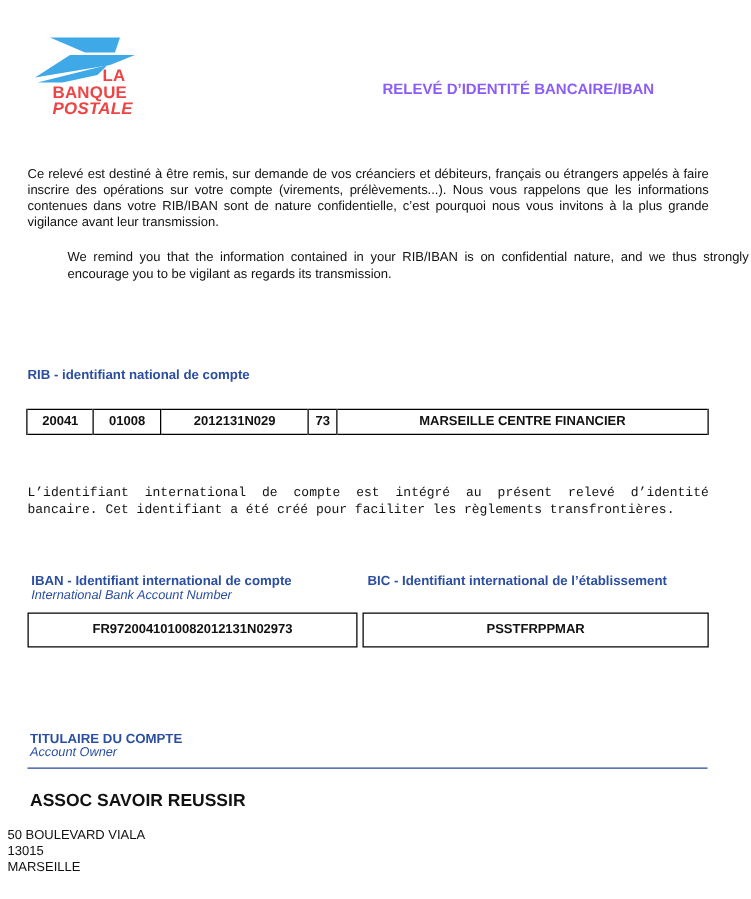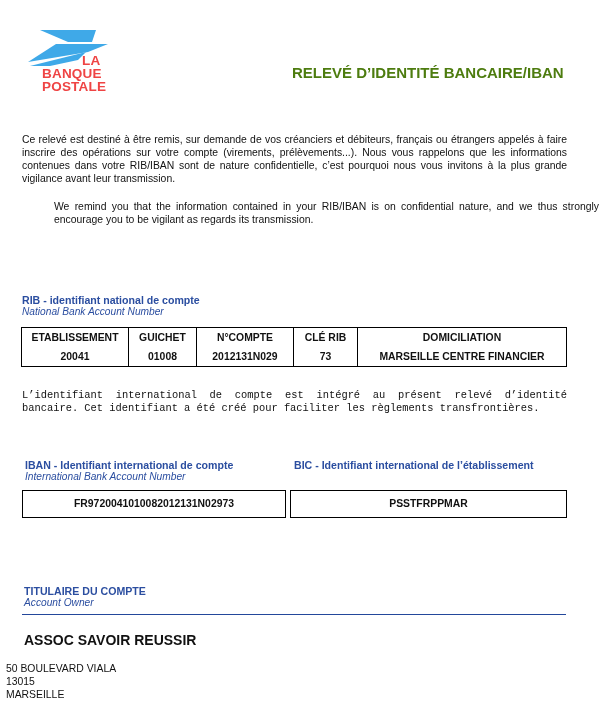--- a/index.html
+++ b/index.html
@@ -3,21 +3,21 @@
 <meta charset="utf-8">
 <style>
   html, body { margin:0; padding:0; background:#ffffff; }
   body { width:601px; height:719px; position:relative; overflow:hidden;
          font-family:"Liberation Sans", sans-serif; color:#000; }
   .abs { position:absolute; }
   .logo { left:20px; top:28px; width:110px; height:70px; }
   .logo svg { display:block; }
   .logo-text { position:absolute; left:0; top:0; font-weight:bold; color:#ef4444;
                font-size:13.5px; line-height:13px; letter-spacing:0.2px; }
-  .title { left:292px; top:64px; font-size:15px; font-weight:bold; color:#4d7c0f; }
+  .title { left:306px; top:64px; font-size:12px; font-weight:bold; color:#8b5cf6; }
   .para { left:22px; width:545px; font-size:10.4px; line-height:13px; text-align:justify; color:#111; }
   .sec-title { font-size:10.6px; font-weight:bold; color:#2b4ea0; line-height:12px; }
   .sec-sub { font-size:10.2px; font-style:italic; color:#2b4ea0; line-height:12px; }
   table.rib { position:absolute; left:21px; top:327px; width:546px; border-collapse:collapse; }
   table.rib td { border-left:1px solid #000; border-right:1px solid #000; text-align:center;
                  font-size:10.4px; font-weight:bold; height:19px; padding:0; color:#111; }
   table.rib { border:1px solid #000; }
   .box { position:absolute; border:1px solid #000; height:26px; text-align:center;
          font-size:10.4px; font-weight:bold; line-height:26px; color:#111; }
   .rule { left:22px; top:614px; width:544px; height:1px; background:#23479b; }
@@ -28,42 +28,34 @@
 <body>
 
 <div class="abs logo">
   <svg width="110" height="70" viewBox="0 0 110 70" style="position:absolute;left:0;top:0;">
     <polygon points="20,2 76,2 72,14 48,14" fill="#3fa9e8"></polygon>
     <polygon points="36,16 88,16 68,24 8,34" fill="#3fa9e8"></polygon>
     <polygon points="10,38 66,24 58,32 30,38" fill="#3fa9e8"></polygon>
   </svg>
   <div class="logo-text" style="left:62px;top:26px;">LA</div>
   <div class="logo-text" style="left:22px;top:39px;">BANQUE</div>
-  <div class="logo-text" style="left:22px;top:52px;">POSTALE</div>
+  <div class="logo-text" style="left:22px;top:52px;font-style:italic;">POSTALE</div>
 </div>
 
 <div class="abs title">RELEVÉ D’IDENTITÉ BANCAIRE/IBAN</div>
 
 <div class="abs para" style="top:133px;">Ce relevé est destiné à être remis, sur demande de vos créanciers et débiteurs, français ou étrangers appelés à faire inscrire des opérations sur votre compte (virements, prélèvements...). Nous vous rappelons que les informations contenues dans votre RIB/IBAN sont de nature confidentielle, c’est pourquoi nous vous invitons à la plus grande vigilance avant leur transmission.</div>
 <div class="abs para" style="top:200px;margin-left:32px;">We remind you that the information contained in your RIB/IBAN is on confidential nature, and we thus strongly encourage you to be vigilant as regards its transmission.</div>
 
 <div class="abs" style="left:22px;top:294px;">
   <div class="sec-title">RIB - identifiant national de compte</div>
-  <div class="sec-sub">National Bank Account Number</div>
 </div>
 
 <table class="rib">
   <tbody>
-      <tr>
-    <td style="width:106px;">ETABLISSEMENT</td>
-    <td style="width:67px;">GUICHET</td>
-    <td style="width:96px;">N°COMPTE</td>
-    <td style="width:63px;">CLÉ RIB</td>
-    <td>DOMICILIATION</td>
-  </tr>
   <tr>
     <td>20041</td>
     <td>01008</td>
     <td>2012131N029</td>
     <td>73</td>
     <td>MARSEILLE CENTRE FINANCIER</td>
   </tr>
 </tbody>
   </table>
 

